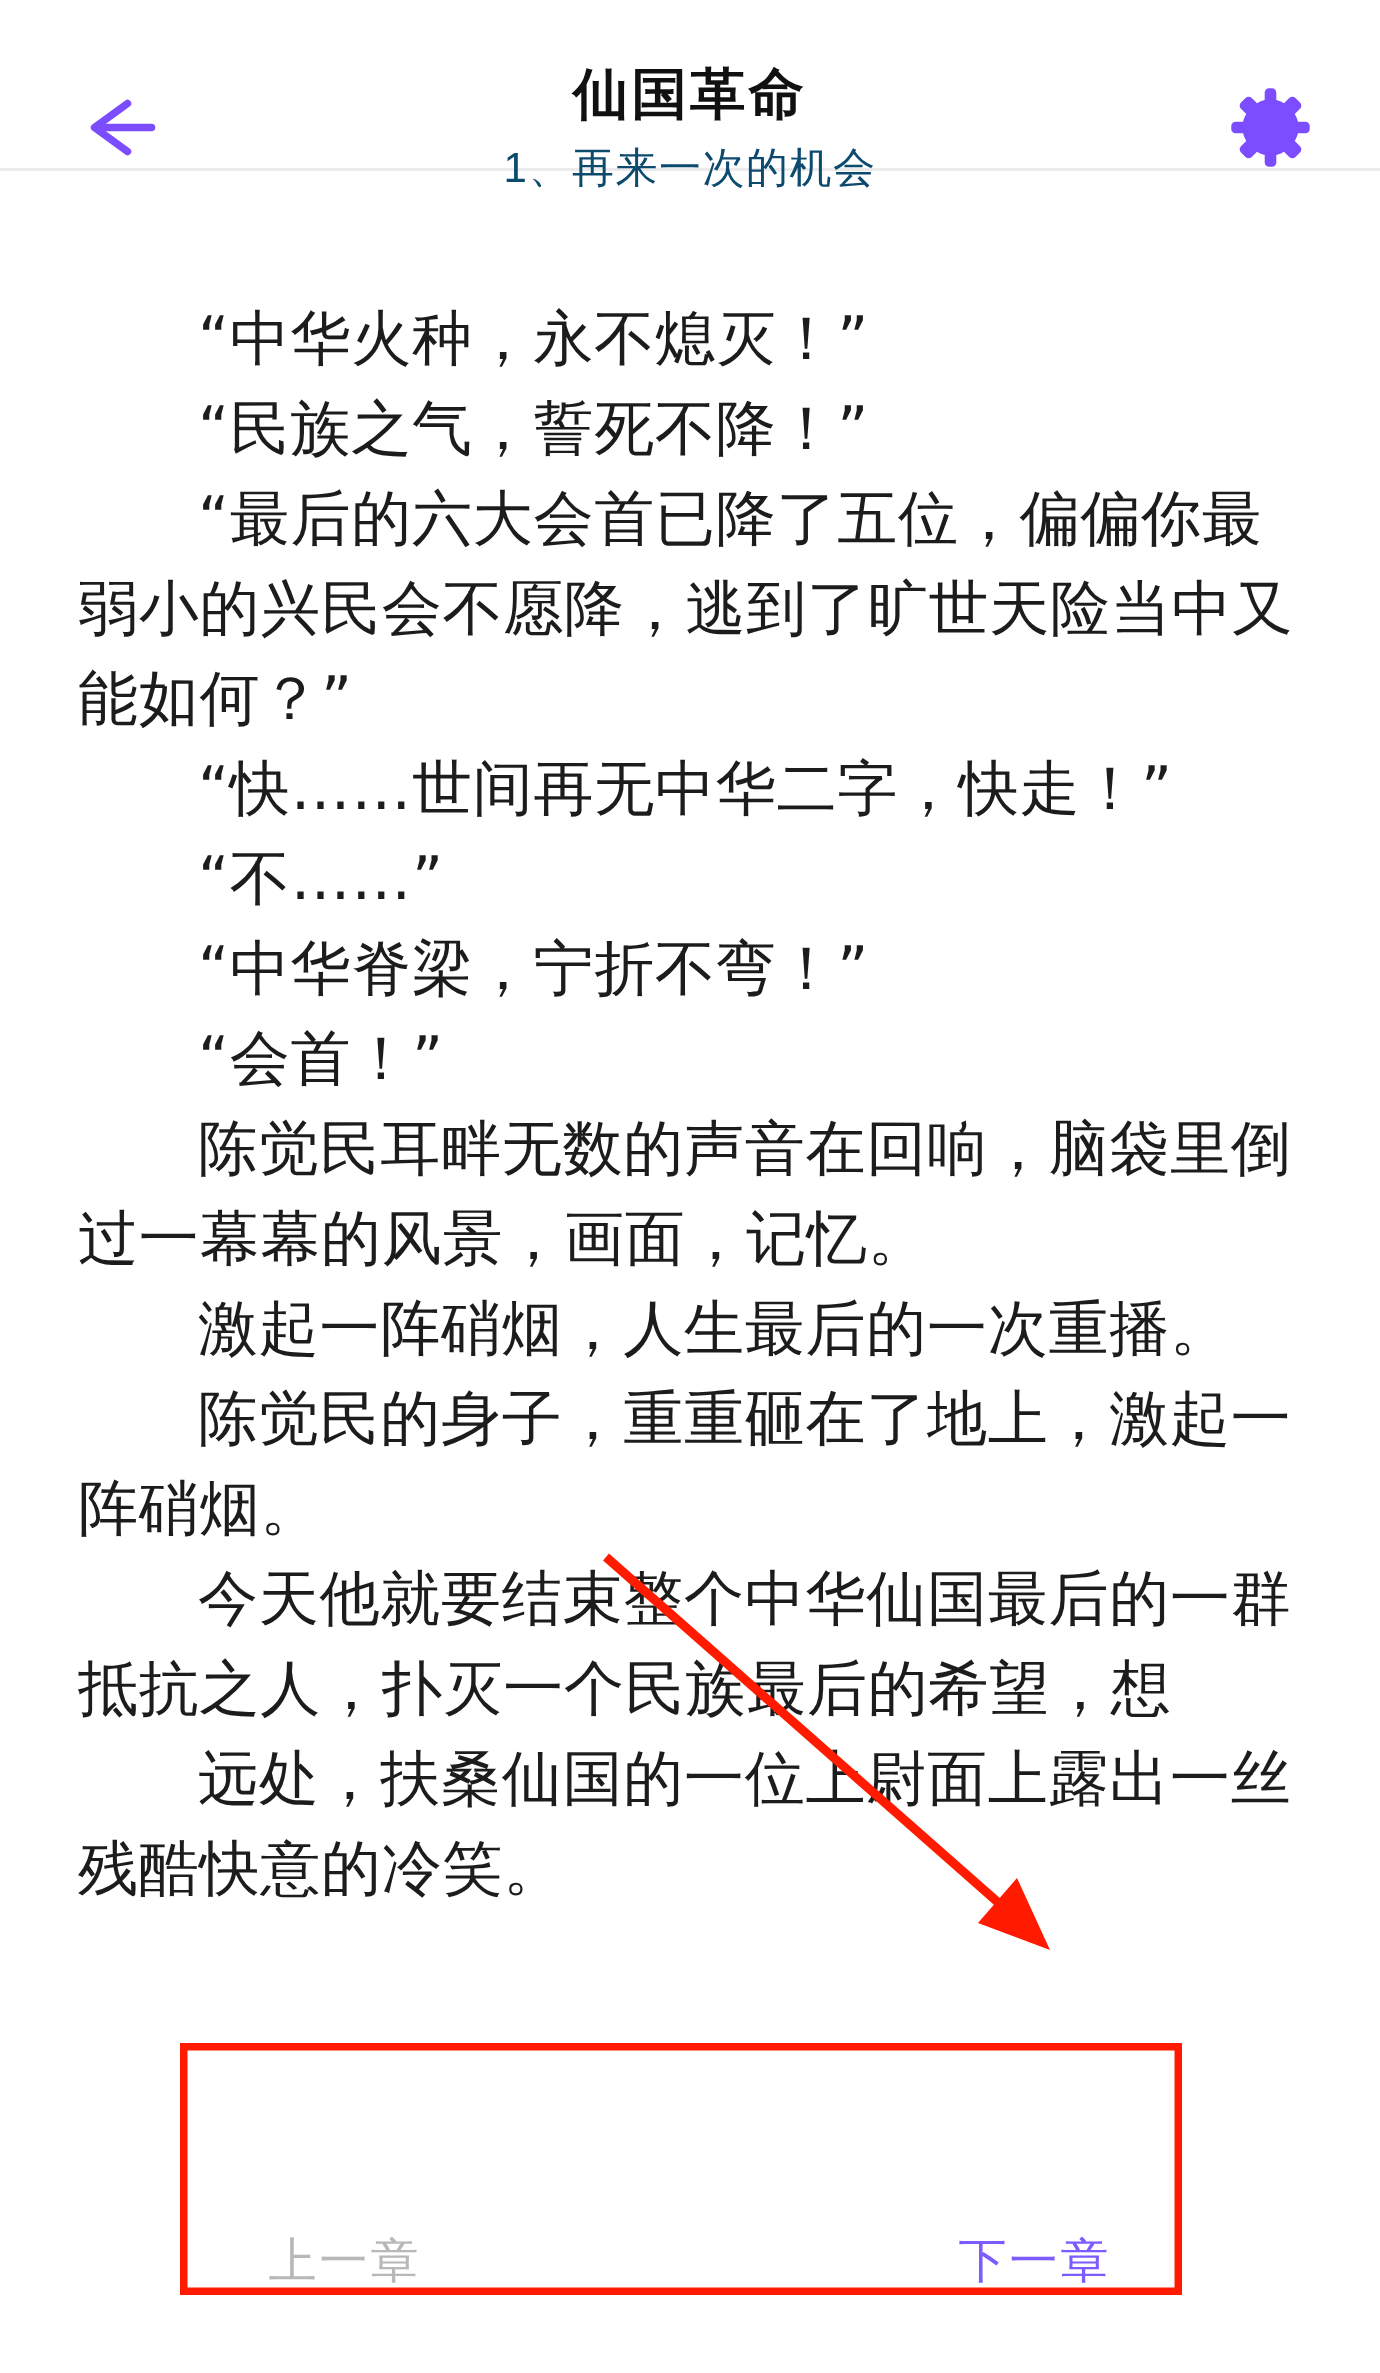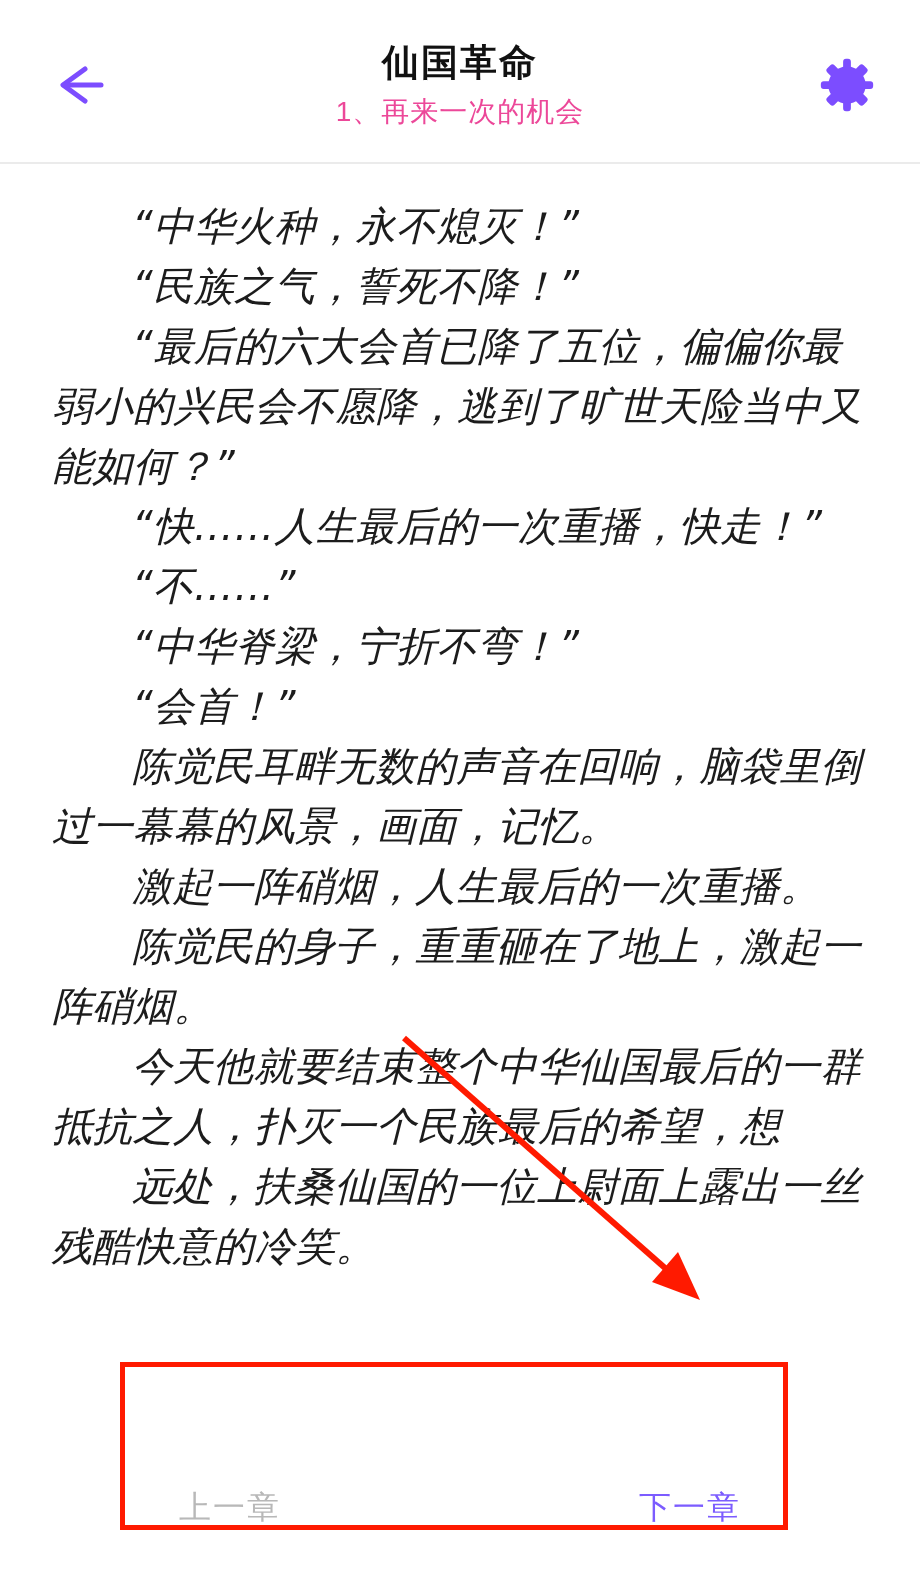--- a/index.html
+++ b/index.html
@@ -13,21 +13,21 @@
     position: relative;
     font-family: "Liberation Sans", "DejaVu Sans", sans-serif;
     overflow: hidden;
   }
 
   
   .header {
     position: absolute;
     top: 0; left: 0;
     width: 920px;
-    height: 164px;
+    height: 114px;
     background: #ffffff;
     border-bottom: 2px solid #ebebeb;
     box-sizing: border-box;
   }
   .back-btn {
     position: absolute;
     left: 40px;
     top: 52px;
     width: 78px;
     height: 66px;
@@ -47,21 +47,21 @@
   }
   .title-main {
     font-size: 37px;
     font-weight: bold;
     color: #111111;
     letter-spacing: 2px;
     line-height: 50px;
   }
   .title-sub {
     font-size: 28px;
-    color: #ec4899;
+    color: #0c4a6e;
     line-height: 44px;
     margin-top: 2px;
     letter-spacing: 1px;
   }
 
   .gear-btn {
     position: absolute;
     right: 38px;
     top: 52px;
     width: 70px;
@@ -75,21 +75,20 @@
   
   .content {
     position: absolute;
     top: 162px;
     left: 0;
     width: 920px;
     height: 1420px;
     padding: 34px 52px 0 52px;
     box-sizing: border-box;
     overflow: hidden;
-    font-style: italic;
   }
   .content p {
     margin: 0;
     font-size: 40px;
     line-height: 60px;
     color: #1c1c1c;
     text-indent: 80px;
     letter-spacing: 0.5px;
     font-family: "DejaVu Sans", "Liberation Sans", sans-serif;
   }
@@ -159,21 +158,21 @@
         <path fill="#7c4dff" d="M56 28h-5.1a19.6 19.6 0 0 0-2.2-5.3l3.6-3.6a3 3 0 0 0 0-4.3l-3.1-3.1a3 3 0 0 0-4.3 0l-3.6 3.6A19.6 19.6 0 0 0 36 13.1V8a3 3 0 0 0-3-3h-2a3 3 0 0 0-3 3v5.1a19.6 19.6 0 0 0-5.3 2.2l-3.6-3.6a3 3 0 0 0-4.3 0l-3.1 3.1a3 3 0 0 0 0 4.3l3.6 3.6A19.6 19.6 0 0 0 13.1 28H8a3 3 0 0 0-3 3v2a3 3 0 0 0 3 3h5.1a19.6 19.6 0 0 0 2.2 5.3l-3.6 3.6a3 3 0 0 0 0 4.3l3.1 3.1a3 3 0 0 0 4.3 0l3.6-3.6a19.6 19.6 0 0 0 5.3 2.2V56a3 3 0 0 0 3 3h2a3 3 0 0 0 3-3v-5.1a19.6 19.6 0 0 0 5.3-2.2l3.6 3.6a3 3 0 0 0 4.3 0l3.1-3.1a3 3 0 0 0 0-4.3l-3.6-3.6a19.6 19.6 0 0 0 2.2-5.3H56a3 3 0 0 0 3-3v-2a3 3 0 0 0-3-3z"></path>
       </svg>
     </span>
   </div>
 </div>
 
 <div class="content">
   <p>“中华火种，永不熄灭！”</p>
   <p>“民族之气，誓死不降！”</p>
   <p>“最后的六大会首已降了五位，偏偏你最弱小的兴民会不愿降，逃到了旷世天险当中又能如何？”</p>
-  <p>“快……人生最后的一次重播，快走！”</p>
+  <p>“快……世间再无中华二字，快走！”</p>
   <p>“不……”</p>
   <p>“中华脊梁，宁折不弯！”</p>
   <p>“会首！”</p>
   <p>陈觉民耳畔无数的声音在回响，脑袋里倒过一幕幕的风景，画面，记忆。</p>
   <p>激起一阵硝烟，人生最后的一次重播。</p>
   <p>陈觉民的身子，重重砸在了地上，激起一阵硝烟。</p>
   <p>今天他就要结束整个中华仙国最后的一群抵抗之人，扑灭一个民族最后的希望，想</p>
   <p>远处，扶桑仙国的一位上尉面上露出一丝残酷快意的冷笑。</p>
 </div>
 

